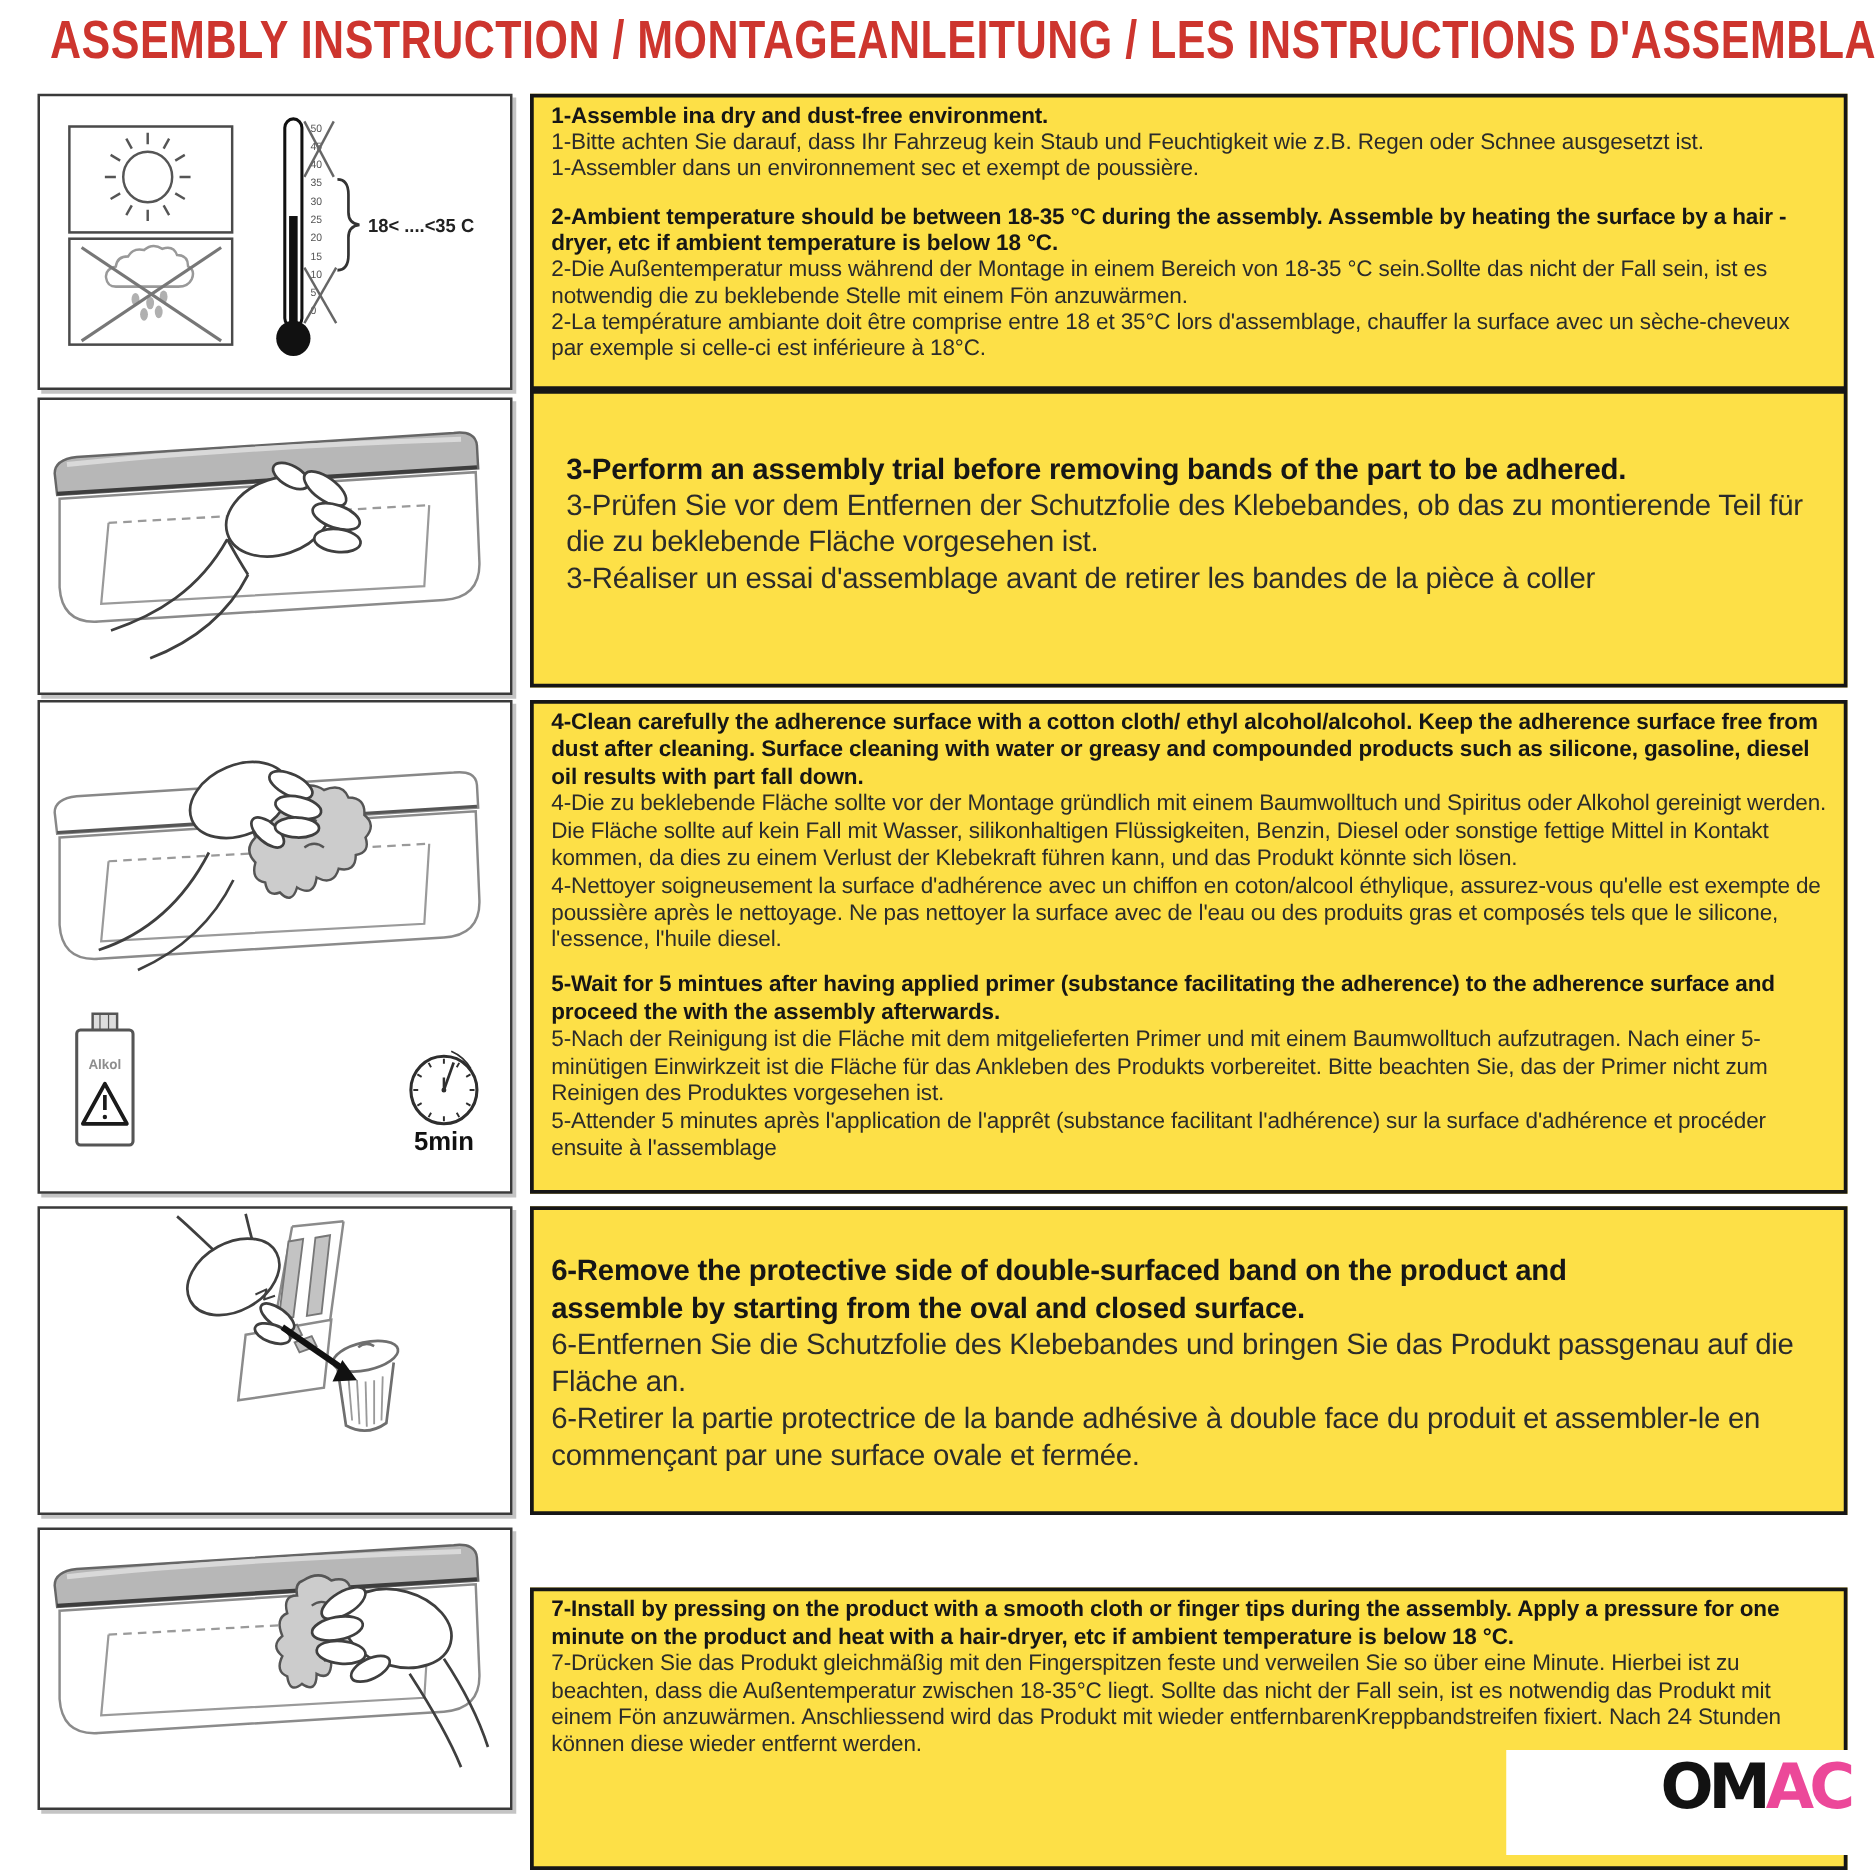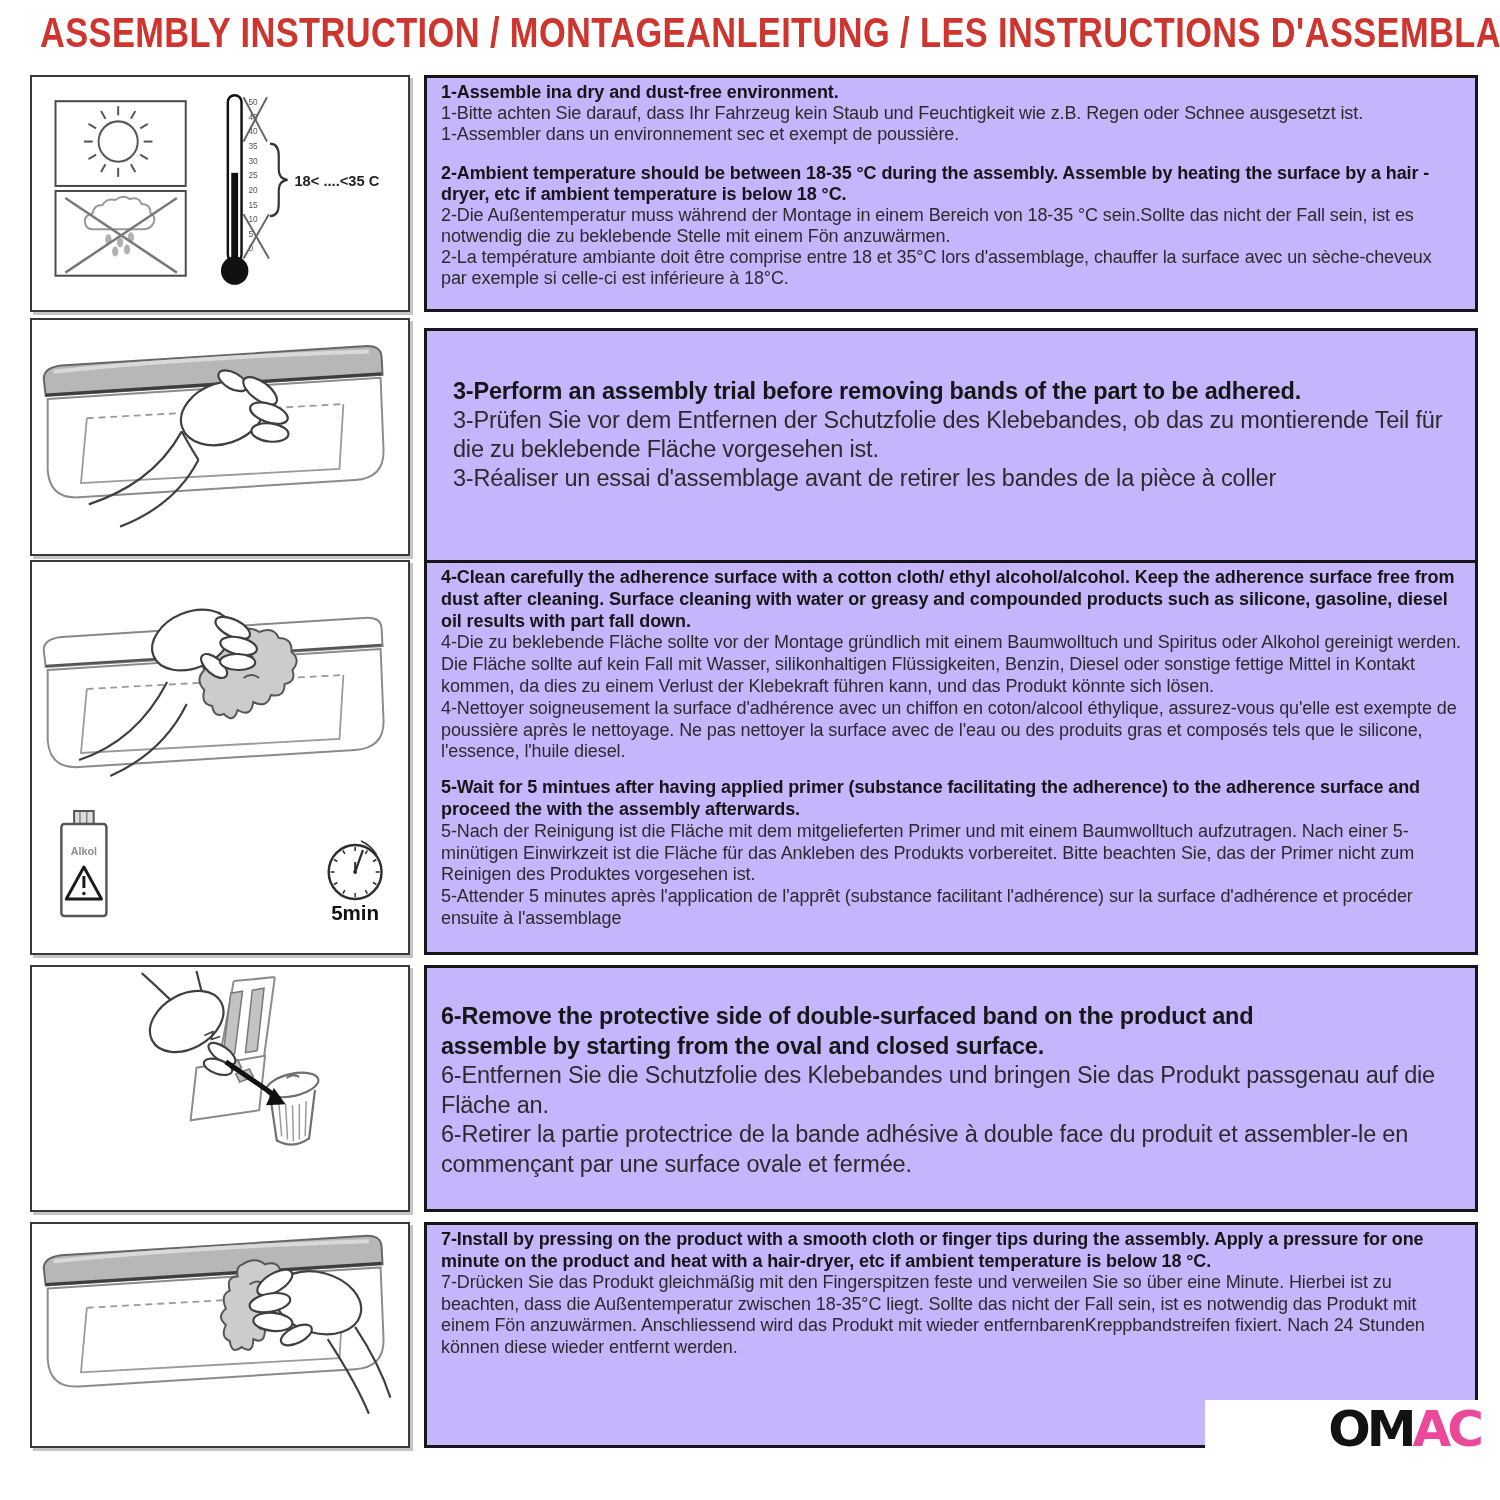--- a/index.html
+++ b/index.html
@@ -4,27 +4,27 @@
 <style>
   html,body{margin:0;padding:0;background:#ffffff;}
   .page{position:relative;width:1500px;height:1500px;background:#fff;overflow:hidden;
         font-family:"Liberation Sans",sans-serif;color:#222;}
   .title{position:absolute;left:40px;top:8px;margin:0;font-size:43px;font-weight:700;
          color:#cd352e;white-space:nowrap;transform:scaleX(0.80);transform-origin:left center;
          letter-spacing:0.5px;}
   .illus{position:absolute;left:30px;width:380px;background:#fff;border:2.5px solid #3a3a3a;
          box-sizing:border-box;box-shadow:3px 3px 0 rgba(125,125,125,.45);}
   .illus svg{display:block;width:100%;height:100%;}
-  .textbox{position:absolute;left:424px;width:1054px;border:3px solid #161616;background:#c4b5fd;
+  .textbox{position:absolute;left:424px;width:1054px;border:3px solid #161616;background:#fde047;
            box-sizing:border-box;padding:4px 14px 0 14px;overflow:hidden;}
   .textbox p{margin:0;}
   .b{font-weight:700;color:#161616;}
   .t-sm{font-size:18px;line-height:21px;letter-spacing:-0.1px;color:#2b2b2b;}
   .t-sm3{font-size:18px;line-height:21.8px;letter-spacing:-0.1px;color:#2b2b2b;}
-  .t-sm5{font-size:18px;line-height:21.5px;letter-spacing:-0.1px;color:#2b2b2b;}
+  .t-sm5{font-size:18px;line-height:21.5px;letter-spacing:-0.1px;color:#2b2b2b;margin-top:48px;}
   .t-lg{font-size:23.5px;line-height:29px;letter-spacing:-0.2px;color:#2b2b2b;}
   .t-lg4{font-size:23.5px;line-height:29.5px;letter-spacing:-0.2px;color:#2b2b2b;}
   .vgap18{height:18px;} .vgap14{height:14px;}
   .pt46{padding-top:46px;} .pt34{padding-top:34px;}
   .maxw920{max-width:920px;}
   .logo{position:absolute;left:1205px;top:1400px;width:275px;height:84px;background:#fff;
         display:flex;align-items:flex-start;justify-content:flex-end;
         font-family:"DejaVu Sans",sans-serif;font-weight:800;font-size:50px;letter-spacing:-4px;}
   .logo .lb{color:#121212;} .logo .lr{color:#ec4899;}
   text{font-family:"Liberation Sans",sans-serif;}
@@ -124,21 +124,21 @@
         <path d="M 90 204 C 122 192 152 172 170 138" fill="none"></path>
         <path d="M 153 110 Q 162 126 170 138" fill="none"></path>
         <ellipse cx="195" cy="92" rx="44" ry="30" transform="rotate(-18 195 92)"></ellipse>
         <ellipse cx="205" cy="60" rx="16" ry="8" transform="rotate(28 205 60)"></ellipse>
         <ellipse cx="233" cy="70" rx="20" ry="9" transform="rotate(35 233 70)"></ellipse>
         <ellipse cx="242" cy="92" rx="20" ry="9" transform="rotate(18 242 92)"></ellipse>
         <ellipse cx="243" cy="111" rx="19" ry="9" transform="rotate(6 243 111)"></ellipse>
       </g>
     </svg>
   </div>
-  <div class="textbox t-lg pt46" style="top:328px;height:238px;padding-left:26px;">
+  <div class="textbox t-lg pt46" style="top:312px;height:238px;padding-left:26px;">
     <p class="b">3-Perform an assembly trial before removing bands of the part to be adhered.</p>
     <p>3-Prüfen Sie vor dem Entfernen der Schutzfolie des Klebebandes, ob das zu montierende Teil für die zu beklebende Fläche vorgesehen ist.</p>
     <p>3-Réaliser un essai d'assemblage avant de retirer les bandes de la pièce à coller</p>
   </div>
 
   <div class="illus" style="top:560px;height:395px;">
     <svg viewBox="0 0 384 391" preserveAspectRatio="none">
       <g>
         <path d="M 16 108 L 356 87 L 359 158 Q 360 186 330 188 L 48 205 Q 18 207 16 178 Z" fill="#fff" stroke="#8b8b8b" stroke-width="2"></path>
         <path d="M 56 127 L 50 191 L 314 177 L 318 113" fill="none" stroke="#9a9a9a" stroke-width="1.8"></path>

